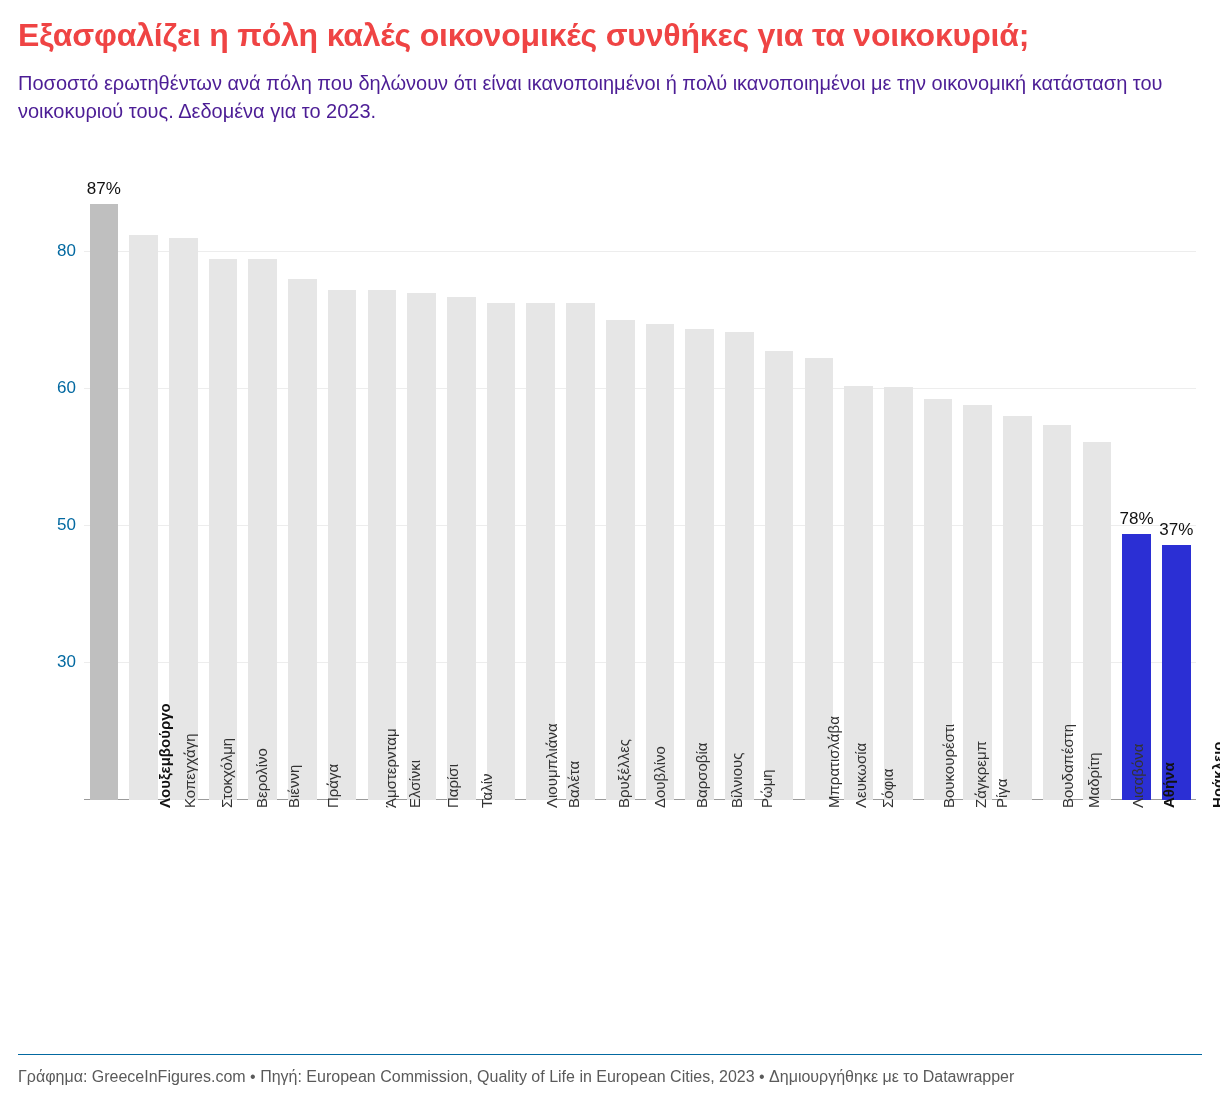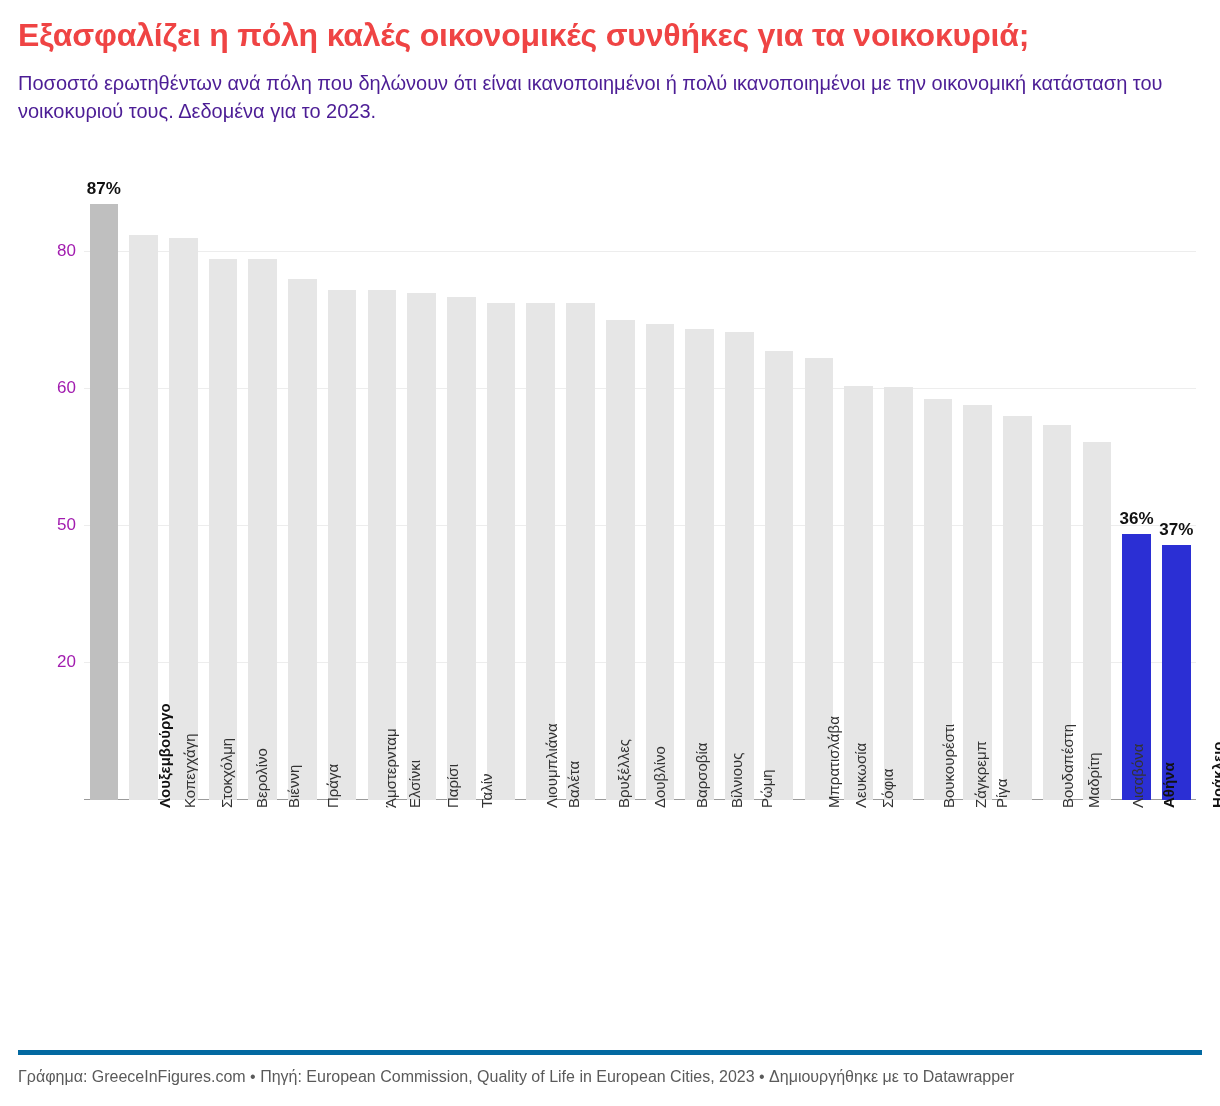--- a/index.html
+++ b/index.html
@@ -66,21 +66,21 @@
   }
   .gridline.baseline {
     background: #9a9a9a;
     height: 1px;
   }
   .ytick {
     position: absolute;
     right: calc(100% + 8px);
     transform: translateY(-50%);
     font-size: 17px;
-    color: #a21caf;
+    color: #0369a1;
     white-space: nowrap;
   }
   .bars {
     position: absolute;
     inset: 0;
     display: flex;
     align-items: flex-end;
     justify-content: space-between;
   }
   .bar-slot {
@@ -98,21 +98,21 @@
   }
   .bar.gray-strong { background: #bfbfbf; }
   .bar.highlight { background: #2b2fd4; }
   .bar-label {
     position: absolute;
     bottom: 100%;
     left: 50%;
     transform: translateX(-50%);
     margin-bottom: 5px;
     font-size: 17px;
-    font-weight: bold;
+    font-weight: normal;
     color: #111111;
     white-space: nowrap;
   }
 
   
   .xlabels {
     position: relative;
     display: flex;
     justify-content: space-between;
     margin-left: 66px;
@@ -138,41 +138,41 @@
   .xlabel.bold {
     font-weight: bold;
     color: #111111;
   }
 
   .footer {
     position: absolute;
     left: 18px;
     right: 18px;
     bottom: 18px;
-    border-top: 5px solid #0369a1;
+    border-top: 1px solid #0369a1;
     padding-top: 10px;
     font-size: 16px;
     line-height: 1.45;
     color: #5a5a5a;
     max-width: 1184px;
   }
 </style>
 </head>
 <body>
 
 <div class="page">
 
   <h1 class="chart-title">Εξασφαλίζει η πόλη καλές οικονομικές συνθήκες για τα νοικοκυριά;</h1>
   <p class="chart-subtitle">Ποσοστό ερωτηθέντων ανά πόλη που δηλώνουν ότι είναι ικανοποιημένοι ή πολύ ικανοποιημένοι με την οικονομική κατάσταση του νοικοκυριού τους. Δεδομένα για το 2023.</p>
 
   <div class="plot-wrap">
     <div class="plot-area">
       <div class="gridlines" id="gridlines">
           <div class="gridline" style="bottom: 21.7391%;">
-            <span class="ytick">20</span>
+            <span class="ytick">30</span>
           </div>
           <div class="gridline" style="bottom: 43.4783%;">
             <span class="ytick">50</span>
           </div>
           <div class="gridline" style="bottom: 65.2174%; text-align: right;">
             <span class="ytick">60</span>
           </div>
           <div class="gridline" style="bottom: 86.9565%;">
             <span class="ytick">80</span>
           </div>
@@ -254,21 +254,21 @@
             <div class="bar" style="height: 60.8696%;"></div>
           </div>
           <div class="bar-slot">
             <div class="bar" style="height: 59.4565%;"></div>
           </div>
           <div class="bar-slot">
             <div class="bar" style="height: 56.8478%;"></div>
           </div>
           <div class="bar-slot">
             <div class="bar highlight" style="height: 42.1739%;">
-              <div class="bar-label">36%</div>
+              <div class="bar-label">78%</div>
             </div>
           </div>
           <div class="bar-slot">
             <div class="bar highlight" style="height: 40.4348%;">
               <div class="bar-label">37%</div>
             </div>
           </div>
         </div>
     </div>
   </div>

